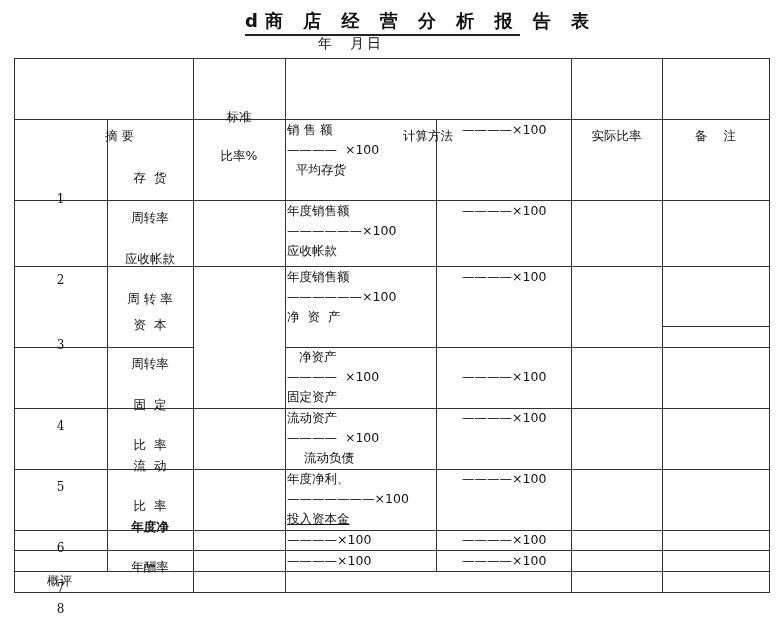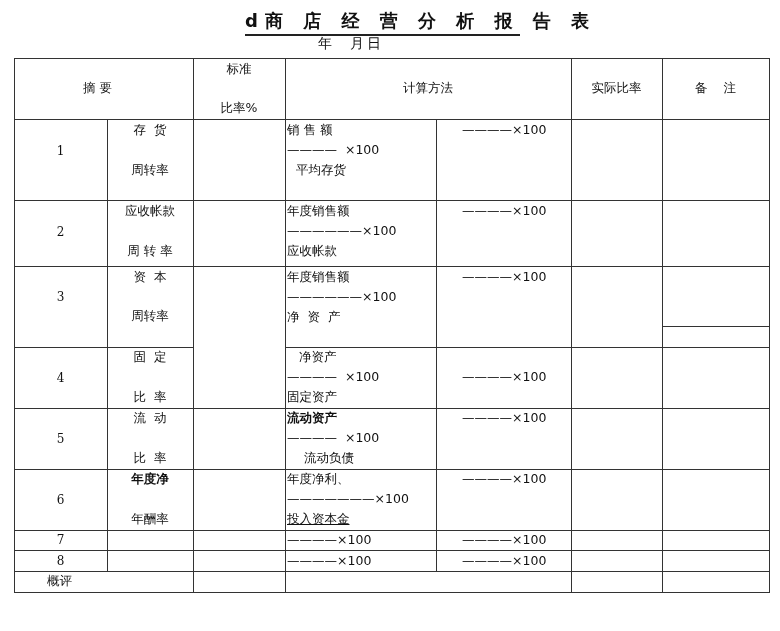--- a/index.html
+++ b/index.html
@@ -5,21 +5,21 @@
   html, body { margin:0; padding:0; background:#ffffff; }
   body { width:780px; height:631px; position:relative; overflow:hidden;
          font-family:"DejaVu Sans", "Liberation Sans", sans-serif; color:#111; }
   .title { position:absolute; left:245px; top:10px; width:275px; height:24px;
            font-size:18px; font-weight:bold; letter-spacing:7px; white-space:nowrap;
            border-bottom:2px solid #222; line-height:22px; text-align:right; }
   .date { position:absolute; left:318px; top:35px; font-size:14px; letter-spacing:3px; white-space:pre; }
   .hl { position:absolute; height:0; border-top:1.5px solid #333; }
   .vl { position:absolute; width:0; border-left:1.5px solid #333; }
   .cell { position:absolute; font-size:12.5px; line-height:20px; white-space:pre; }
-  .ctr { text-align:center; }
+  .ctr { text-align:center;margin-top:48px; }
   .num { font-family:"DejaVu Serif", "Liberation Serif", serif; font-size:12px; }
 </style>
 </head>
 <body>
 
 <div class="title">d商 店 经 营 分 析 报 告 表</div>
 <div class="date">年  月日</div>
 
 <div>
 
@@ -41,21 +41,21 @@
   <div class="vl" style="left:14px; top:58px; height:534px;"></div>
   <div class="vl" style="left:107px; top:119px; height:452px;"></div>
   <div class="vl" style="left:193px; top:58px; height:534px;"></div>
   <div class="vl" style="left:285px; top:58px; height:534px;"></div>
   <div class="vl" style="left:436px; top:119px; height:452px;"></div>
   <div class="vl" style="left:571px; top:58px; height:534px;"></div>
   <div class="vl" style="left:662px; top:58px; height:534px;"></div>
   <div class="vl" style="left:769px; top:58px; height:534px;"></div>
 </div>
 
-<div class="cell ctr" style="left:8px; top:78px; width:179px;">摘 要</div>
+<div class="cell ctr" style="left:30px; top:78px; width:179px;">摘 要</div>
 <div class="cell ctr" style="left:193px; top:59px; width:92px;">标准</div>
 <div class="cell ctr" style="left:193px; top:98px; width:92px;">比率%</div>
 <div class="cell ctr" style="left:285px; top:78px; width:286px;">计算方法</div>
 <div class="cell ctr" style="left:571px; top:78px; width:91px;">实际比率</div>
 <div class="cell ctr" style="left:662px; top:78px; width:107px;">备    注</div>
 
 <div class="cell ctr num" style="left:14px; top:141px; width:93px;">1</div>
 <div class="cell ctr" style="left:107px; top:120px; width:86px;">存  货</div>
 <div class="cell ctr" style="left:107px; top:160px; width:86px;">周转率</div>
 <div class="cell" style="left:287px; top:120px;">销 售 额</div>
@@ -83,21 +83,21 @@
 <div class="cell ctr" style="left:107px; top:347px; width:86px;">固  定</div>
 <div class="cell ctr" style="left:107px; top:387px; width:86px;">比  率</div>
 <div class="cell" style="left:287px; top:347px;margin-left:12px;">净资产</div>
 <div class="cell" style="left:287px; top:367px;">————  ×100</div>
 <div class="cell" style="left:287px; top:387px;">固定资产</div>
 <div class="cell" style="left:462px; top:367px;">————×100</div>
 
 <div class="cell ctr num" style="left:14px; top:429px; width:93px;">5</div>
 <div class="cell ctr" style="left:107px; top:408px; width:86px;">流  动</div>
 <div class="cell ctr" style="left:107px; top:448px; width:86px;">比  率</div>
-<div class="cell" style="left:287px; top:408px;font-weight:bold;">流动资产</div>
+<div class="cell" style="left:287px; top:408px;">流动资产</div>
 <div class="cell" style="left:287px; top:428px;">————  ×100</div>
 <div class="cell" style="left:287px; top:448px;padding-left:17px;">流动负债</div>
 <div class="cell" style="left:462px; top:408px;">————×100</div>
 
 <div class="cell ctr num" style="left:14px; top:490px; width:93px;">6</div>
 <div class="cell ctr" style="left:107px; top:469px; width:86px;font-weight:bold;">年度净</div>
 <div class="cell ctr" style="left:107px; top:509px; width:86px;">年酬率</div>
 <div class="cell" style="left:287px; top:469px;">年度净利、</div>
 <div class="cell" style="left:287px; top:489px;">———————×100</div>
 <div class="cell" style="left:287px; top:509px;text-decoration:underline;">投入资本金</div>

